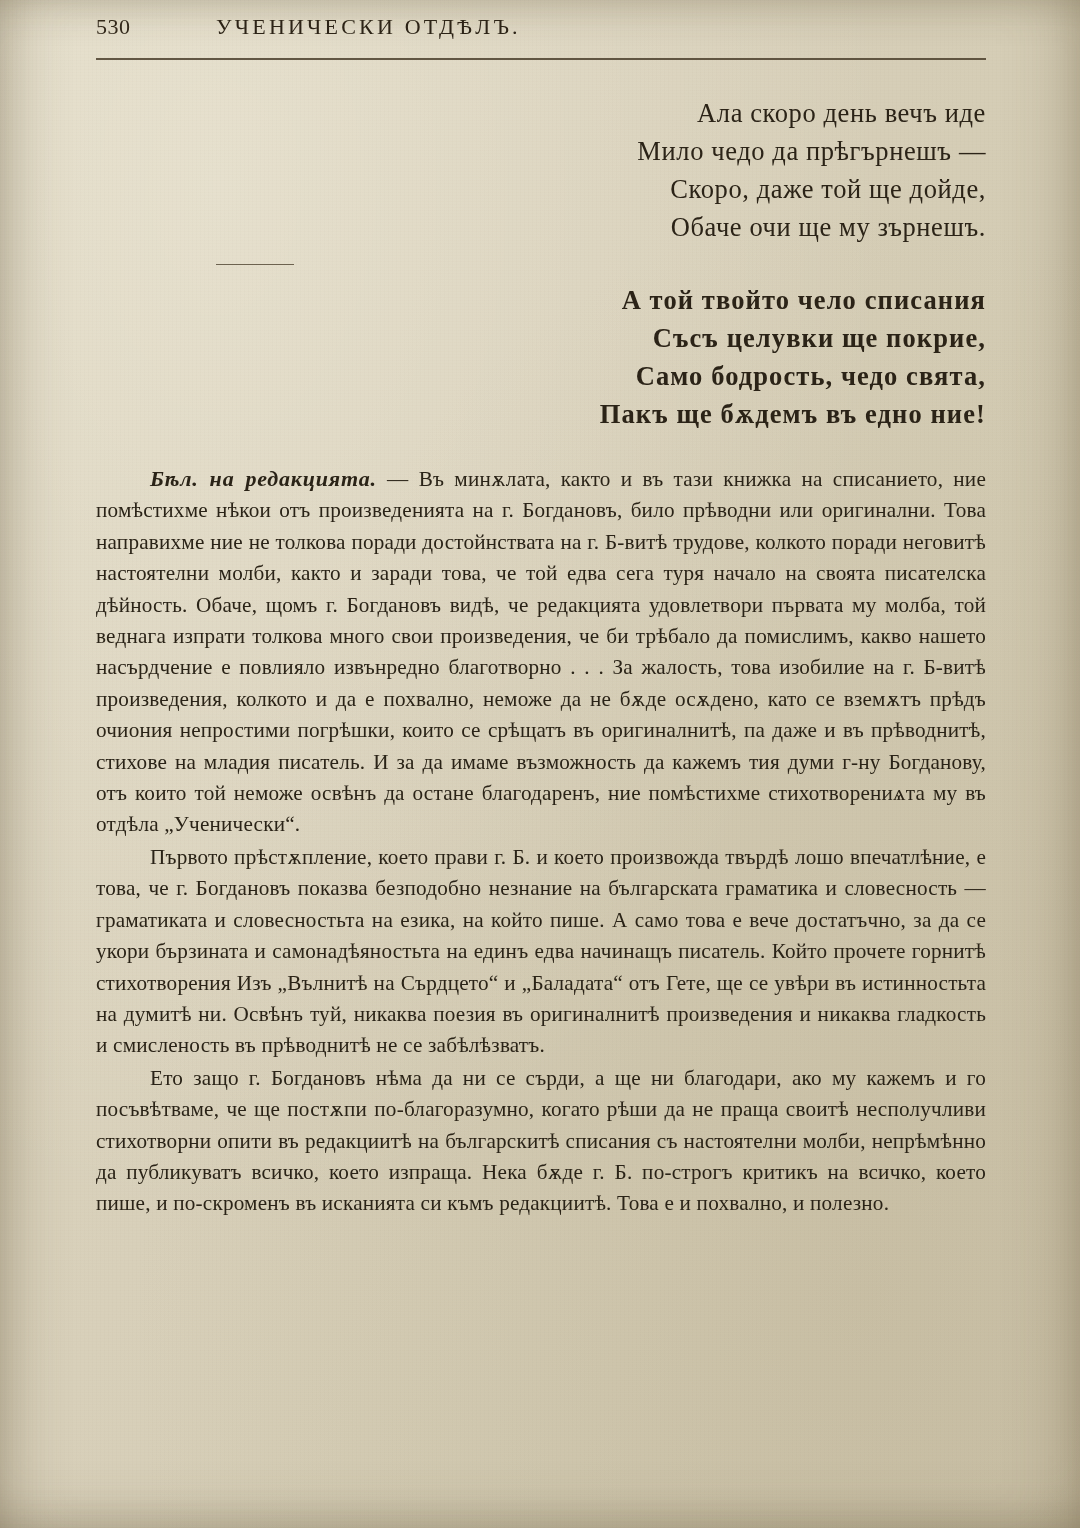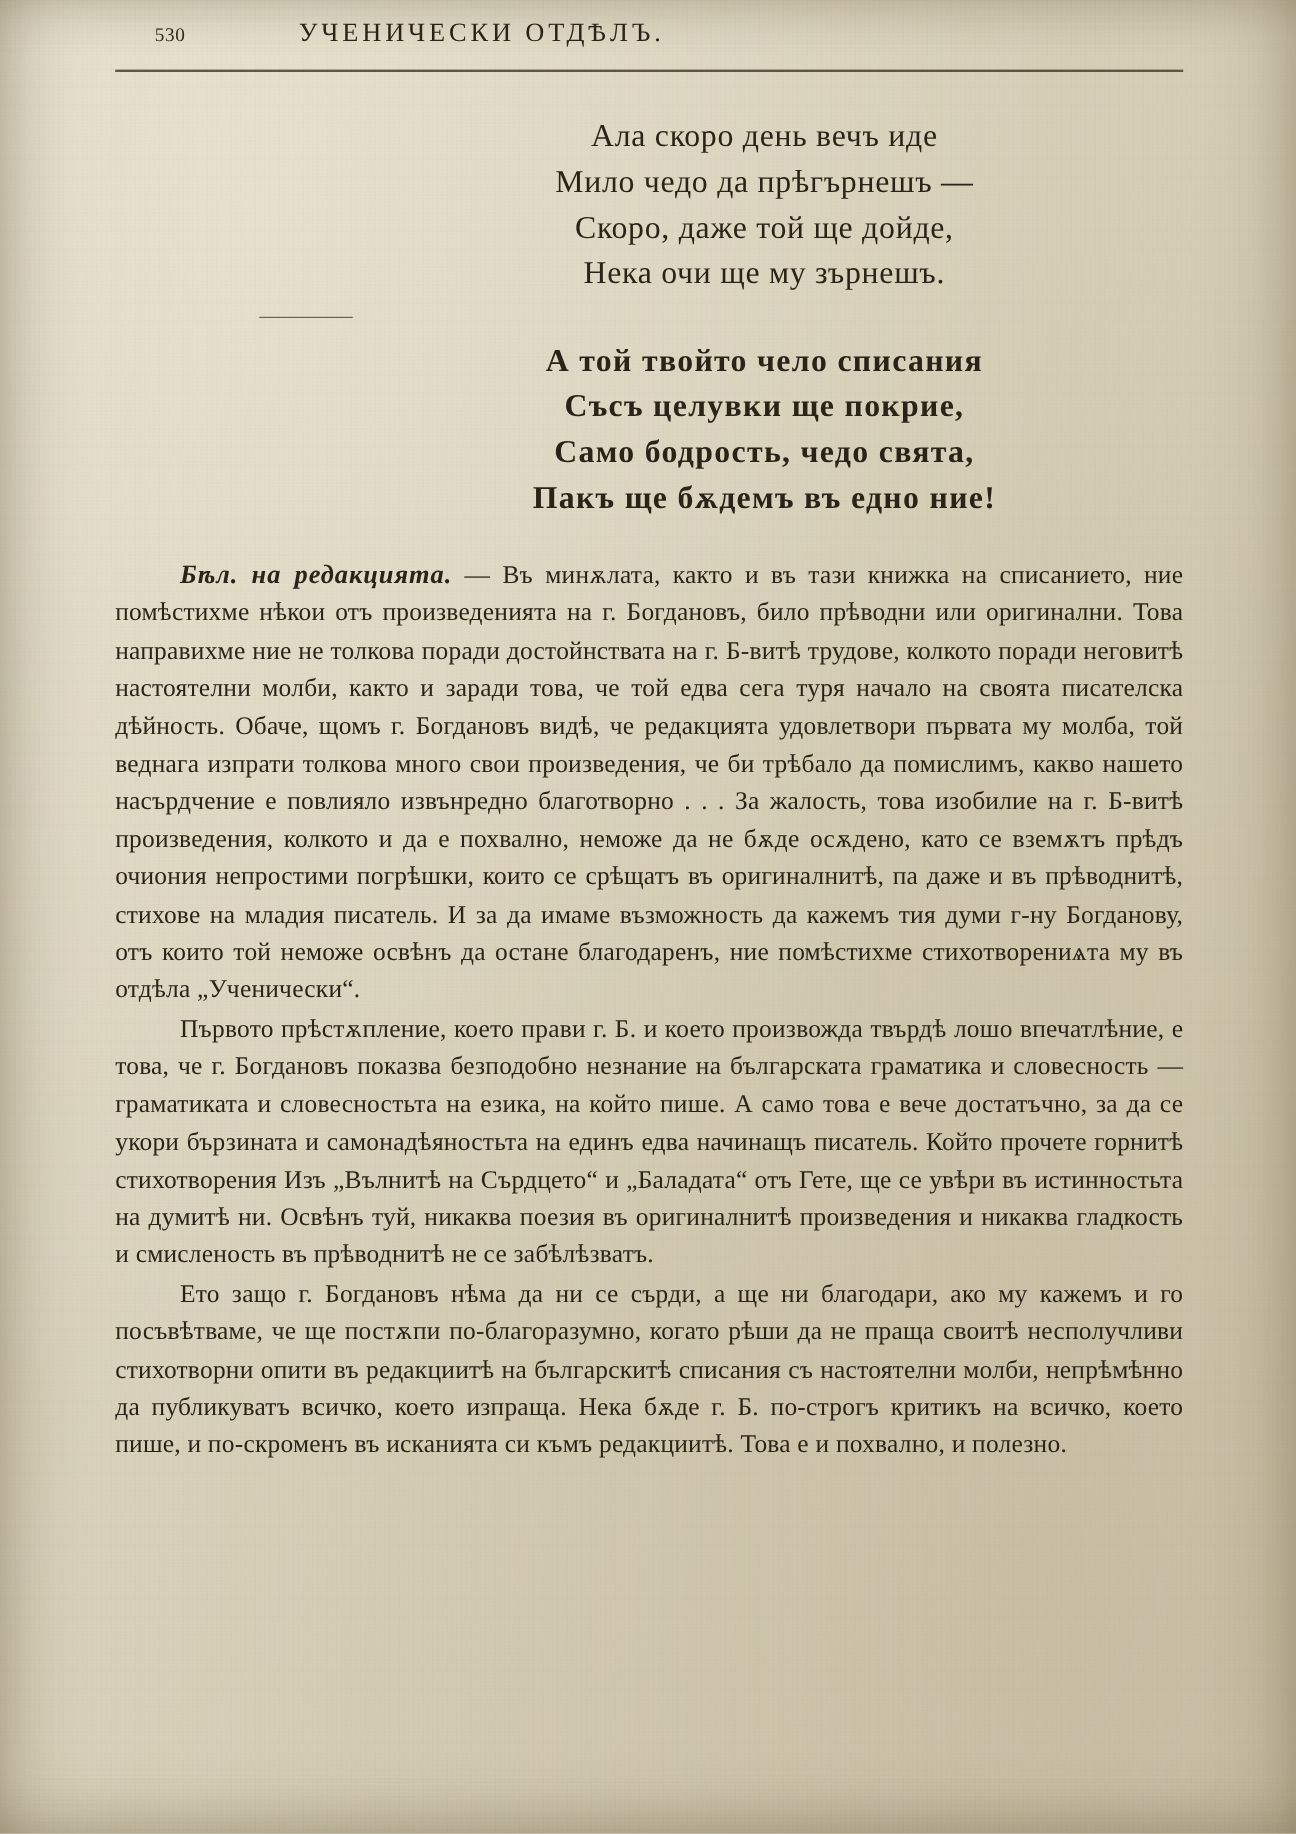--- a/index.html
+++ b/index.html
@@ -48,46 +48,45 @@
   }
 
   
   .running-head {
     display: flex;
     align-items: baseline;
     padding-top: 14px;
     height: 34px;
   }
   .folio {
-    font-size: 16px;
+    font-size: 22px;
     letter-spacing: 0.5px;
     color: #33291c;
     width: 120px;
-    margin-left: 33px;
   }
   .head-title {
     flex: 1;
     text-align: left;
     font-size: 22px;
     letter-spacing: 3.2px;
     color: #2d2418;
     margin-right: 120px;
     white-space: nowrap;
   }
   .rule {
     height: 0;
     border-top: 2px solid #4a3e2c;
     margin: 10px 0 0 0;
     opacity: 0.85;
   }
 
   
   .verse-block {
     margin-top: 34px;
-    text-align: center;
+    text-align: right;
     padding-left: 192px;
   }
   .verse-line {
     font-size: 26.5px;
     line-height: 38px;
     letter-spacing: 0.6px;
     color: #2b2317;
     white-space: nowrap;
   }
   .stanza-sep {
@@ -140,21 +139,21 @@
     <div class="running-head">
       <div class="folio">530</div>
       <div class="head-title">УЧЕНИЧЕСКИ ОТДѢЛЪ.</div>
     </div>
     <div class="rule"></div>
 
     <div class="verse-block">
       <div class="verse-line">Ала скоро день вечъ иде</div>
       <div class="verse-line">Мило чедо да прѣгърнешъ —</div>
       <div class="verse-line">Скоро, даже той ще дойде,</div>
-      <div class="verse-line">Нека очи ще му зърнешъ.</div>
+      <div class="verse-line">Обаче очи ще му зърнешъ.</div>
     </div>
 
     <div class="stanza-sep"></div>
 
     <div class="verse-block second">
       <div class="verse-line strong">А той твойто чело списания</div>
       <div class="verse-line strong">Съсъ целувки ще покрие,</div>
       <div class="verse-line strong">Само бодрость, чедо свята,</div>
       <div class="verse-line strong">Пакъ ще бѫдемъ въ едно ние!</div>
     </div>

